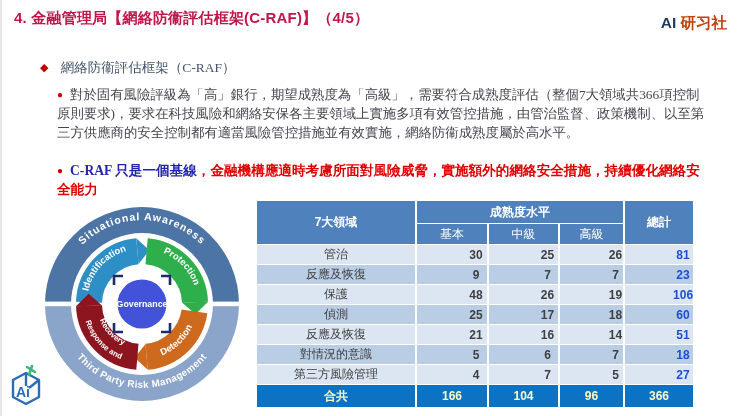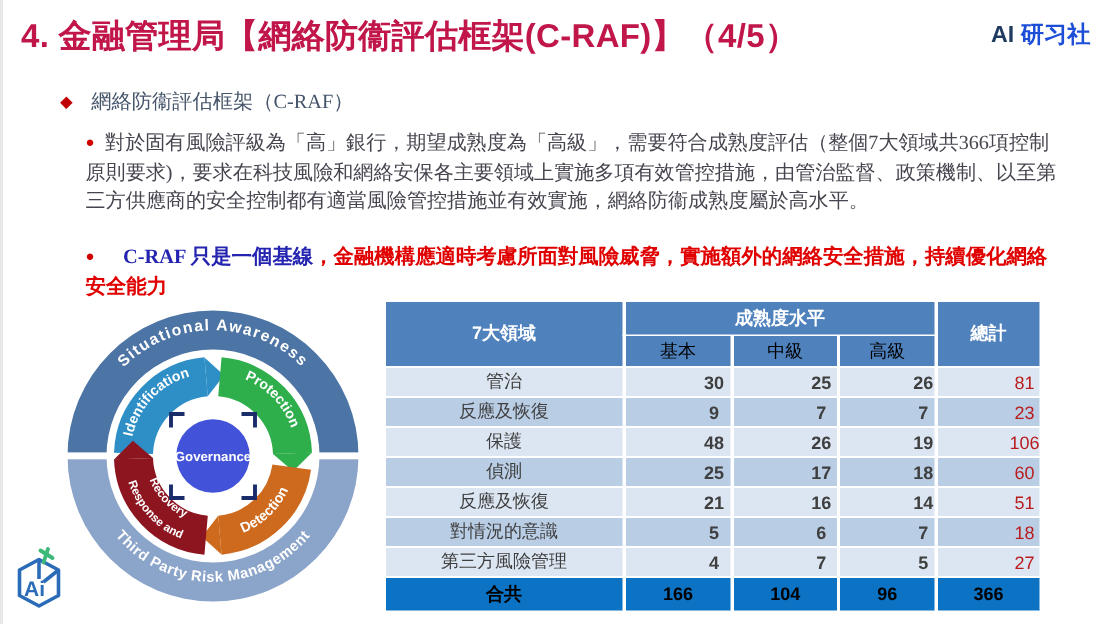--- a/index.html
+++ b/index.html
@@ -1,56 +1,56 @@
 <!DOCTYPE html>
 <html><head>
 <meta charset="utf-8">
 <style>
   html,body{margin:0;padding:0;background:#fff;}
   body{width:740px;height:416px;position:relative;overflow:hidden;
        font-family:"Liberation Sans",sans-serif;}
   .left-edge{position:absolute;left:0;top:0;width:2px;height:416px;background:#e7e7e7;}
 
-  .slide-title{position:absolute;left:14px;top:9px;font-size:22px;font-weight:600;
+  .slide-title{position:absolute;left:14px;top:9px;font-size:15px;font-weight:600;
        color:#c11649;letter-spacing:.2px;white-space:nowrap;}
 
   .brand{position:absolute;right:13px;top:13px;font-size:15.5px;font-weight:600;white-space:nowrap;}
   .brand .ai{color:#1e3a5f;}
-  .brand .rest{color:#1d4ed8;}
+  .brand .rest{color:#c2410c;}
 
   .l1{position:absolute;left:40px;top:59px;font-size:13.5px;color:#44546a;
       font-family:"Liberation Serif",serif;}
   .l1 .dia{color:#c00000;font-size:11px;margin-right:9px;vertical-align:1px;}
 
   .para{position:absolute;font-family:"Liberation Serif",serif;line-height:19px;}
   .p1{left:57px;top:85px;width:652px;font-size:13.4px;color:#45454f;}
   .p2{left:57px;top:161px;width:652px;font-size:13.6px;font-weight:700;}
   .dot{color:#d00000;font-size:10px;margin-right:7px;vertical-align:1px;}
-  .p2 .blue{color:#2424b0;margin-left:12px;}
+  .p2 .blue{color:#2424b0;}
   .p2 .red{color:#e00000;}
   .p-ind{display:inline;text-align:center;}
 
   .wheel{position:absolute;left:42px;top:204px;width:200px;height:200px;}
   .wheel text{font-family:"Liberation Sans",sans-serif;fill:#fff;font-weight:700;}
 
   .cube-logo{position:absolute;left:7px;top:364px;width:40px;height:46px;}
 
   .raf-table{position:absolute;left:255px;top:200px;width:438px;border-collapse:collapse;
       table-layout:fixed;font-size:12px;color:#3f3f3f;}
   .raf-table td,.raf-table th{border-left:2px solid #fff;border-right:2px solid #fff;
       border-top:1px solid #fff;border-bottom:1px solid #fff;
       text-align:center;vertical-align:middle;padding:0;overflow:hidden;white-space:nowrap;}
   .hd{background:#4f81bd;color:#fff;font-weight:700;font-size:12px;}
-  .hd-sub{background:#4f81bd;color:#000000;font-weight:400;height:20px;}
+  .hd-sub{background:#4f81bd;color:#ffffff;font-weight:400;height:20px;}
   .r-light{background:#dce6f2;}
   .r-dark{background:#b9cde5;}
   .raf-table td{height:19px;}
   .raf-table .num{font-weight:600;padding-left:48px;}
-  .raf-table .tot{font-weight:400;color:#b91c1c;}
-  .foot td{background:#0b72c4;color:#000000;font-weight:700;height:22px;}
+  .raf-table .tot{font-weight:700;color:#1d4ed8;}
+  .foot td{background:#0b72c4;color:#fef9c3;font-weight:700;height:22px;}
 </style>
 </head>
 <body>
 
 <div class="left-edge"></div>
 
 <div class="slide-title">4. 金融管理局【網絡防衞評估框架(C-RAF)】（4/5）</div>
 
 <div class="brand">
   <span class="ai">AI</span>

